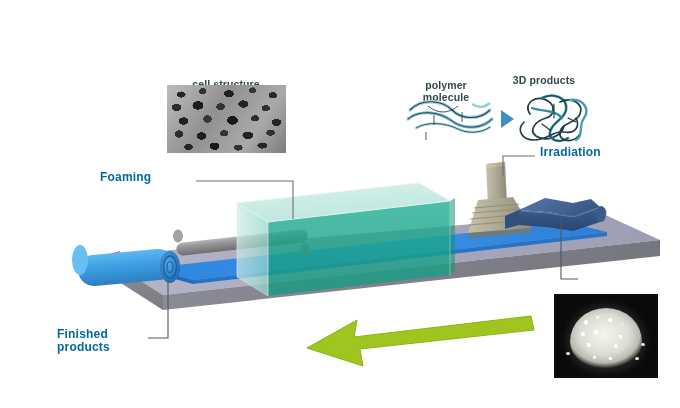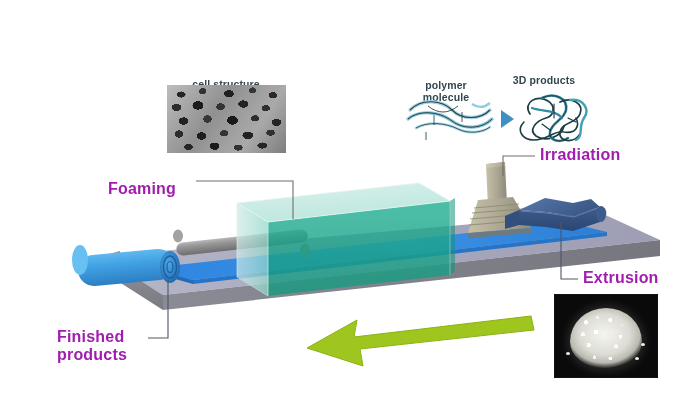--- a/index.html
+++ b/index.html
@@ -17,22 +17,22 @@
     height: 408px;
     background: #ffffff;
     overflow: hidden;
   }
   .abs { position: absolute; }
 
   
   .proc-label {
     font-family: "Liberation Sans", sans-serif;
     font-weight: bold;
-    font-size: 16px;
-    color: #a21caf;
+    font-size: 12px;
+    color: #0369a1;
     letter-spacing: 0.2px;
     line-height: 1.12;
     white-space: pre-line;
   }
   .small-label {
     font-family: "Liberation Sans", sans-serif;
     font-weight: bold;
     font-size: 10.5px;
     color: #33474f;
     letter-spacing: 0.1px;
@@ -319,25 +319,24 @@
       <path d="M156,14 C168,8 180,16 176,26 C172,36 158,34 156,44 C154,54 170,56 176,46" stroke="#1d3c44" stroke-width="1.7"></path>
       <path d="M166,12 C180,10 186,22 180,30 C174,38 180,48 172,52" stroke="#43a0b4" stroke-width="2.4"></path>
       <path d="M120,34 C112,42 118,52 130,52 C144,52 150,42 160,44 C172,46 176,38 172,30" stroke="#1d3c44" stroke-width="1.6"></path>
       <path d="M128,20 C140,24 152,22 158,30" stroke="#2f8ba0" stroke-width="2.2"></path>
       <path d="M150,16 L150,30" stroke="#17333b" stroke-width="1.1"></path>
       <path d="M164,30 L172,34" stroke="#17333b" stroke-width="1.1"></path>
       <path d="M138,36 L146,42" stroke="#17333b" stroke-width="1.1"></path>
     </g>
   </svg>
 
-  <div class="abs proc-label" style="left:108px; top:171px;margin-top:9px;">Foaming</div>
+  <div class="abs proc-label" style="left:100px; top:171px;">Foaming</div>
 
   <div class="abs proc-label" style="left:540px; top:146px;">Irradiation</div>
 
-  <div class="abs proc-label" style="left:583px; top:269px;">Extrusion</div>
 
   <div class="abs proc-label" style="left:57px; top:328px; line-height:1.1;">Finished
 products</div>
 
   <div class="abs pellets-frame" style="left:554px; top:294px; width:102px; height:82px;">
     <div class="pellets-mass"></div>
     <div class="pellet-speck" style="left:86px; top:48px;"></div>
     <div class="pellet-speck" style="left:11px; top:57px;"></div>
     <div class="pellet-speck" style="left:80px; top:62px;"></div>
   </div>

